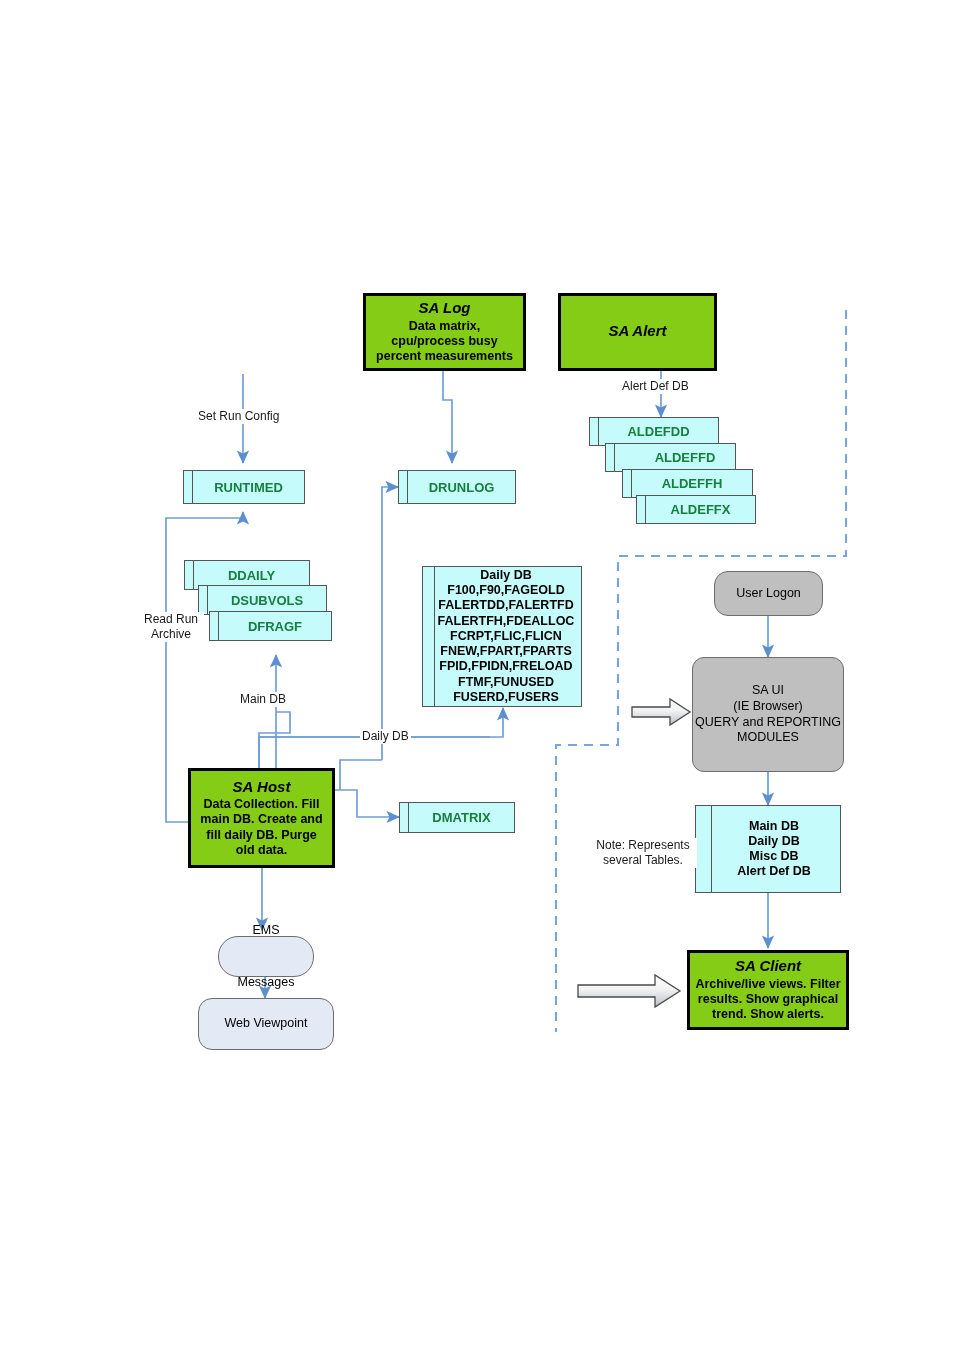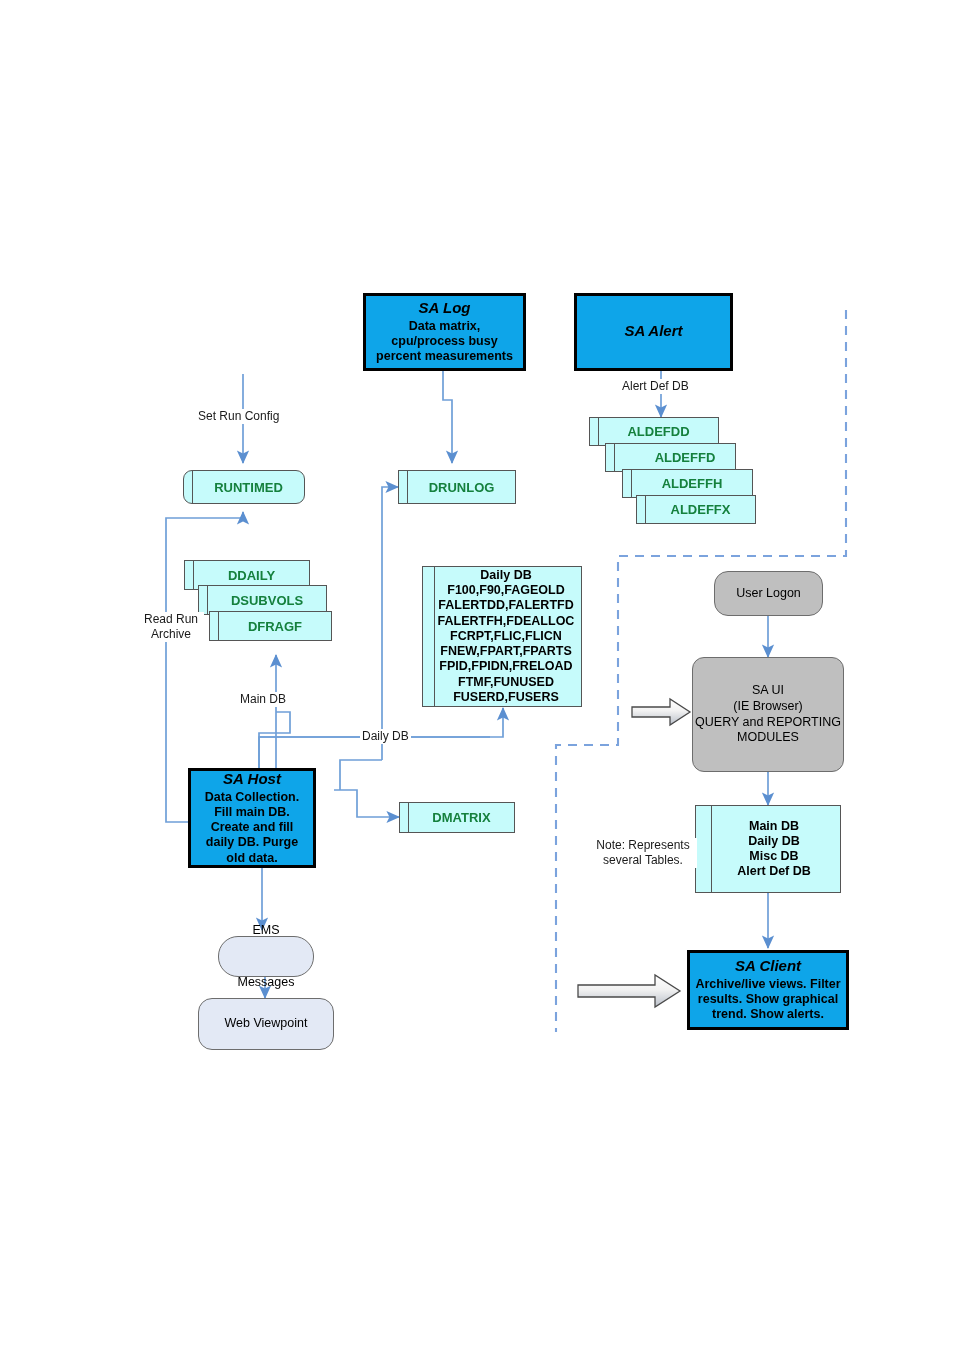--- a/index.html
+++ b/index.html
@@ -4,21 +4,21 @@
 <title>SA Architecture Diagram</title>
 <style>
   html,body{margin:0;padding:0;background:#ffffff;}
   body{width:954px;height:1350px;font-family:"Liberation Sans",sans-serif;}
   #canvas{position:relative;width:954px;height:1350px;overflow:hidden;background:#fff;}
 
   .node{position:absolute;box-sizing:border-box;}
 
   
   .proc{
-    background:#0ea5e9;
+    background:#84cc16;
     border:3px solid #000;
     display:flex;flex-direction:column;align-items:center;justify-content:center;
     text-align:center;line-height:1.22;
   }
   .proc .ttl{font-style:italic;font-weight:bold;font-size:15px;color:#000;margin-bottom:1px;}
   .proc .sub{font-weight:bold;font-size:12.5px;color:#000;padding:0 5px;}
 
   
   .db{
     background:#c6fbfb;
@@ -111,35 +111,35 @@
       <path d="M578,985 L655,985 L655,975 L680,991 L655,1007 L655,997 L578,997 Z" fill="url(#blockgrad)" stroke="#4a4a4a" stroke-width="1.3" stroke-linejoin="miter"></path>
     </g>
   </svg>
 
 
   <div class="node proc" style="left:363px;top:293px;width:163px;height:78px;">
     <div class="ttl">SA Log</div>
     <div class="sub">Data matrix, cpu/process busy percent measurements</div>
   </div>
 
-  <div class="node proc" style="left:574px;top:293px;width:159px;height:78px;">
+  <div class="node proc" style="left:558px;top:293px;width:159px;height:78px;">
     <div class="ttl">SA Alert</div>
   </div>
 
-  <div class="node proc" style="left:188px;top:768px;width:128px;height:100px;">
+  <div class="node proc" style="left:188px;top:768px;width:147px;height:100px;">
     <div class="ttl">SA Host</div>
     <div class="sub">Data Collection. Fill main DB. Create and fill daily DB.  Purge old data.</div>
   </div>
 
   <div class="node proc" style="left:687px;top:950px;width:162px;height:80px;">
     <div class="ttl">SA Client</div>
     <div class="sub">Archive/live views. Filter results. Show graphical trend. Show alerts.</div>
   </div>
 
-  <div class="db" style="left:183px;top:470px;width:122px;height:34px;border-radius:9px;">
+  <div class="db" style="left:183px;top:470px;width:122px;height:34px;">
     <div class="tab"></div>
     <div class="lbl">RUNTIMED</div>
   </div>
 
   <div class="db" style="left:398px;top:470px;width:118px;height:34px;">
     <div class="tab"></div>
     <div class="lbl">DRUNLOG</div>
   </div>
 
   <div class="db" style="left:399px;top:802px;width:116px;height:31px;">

